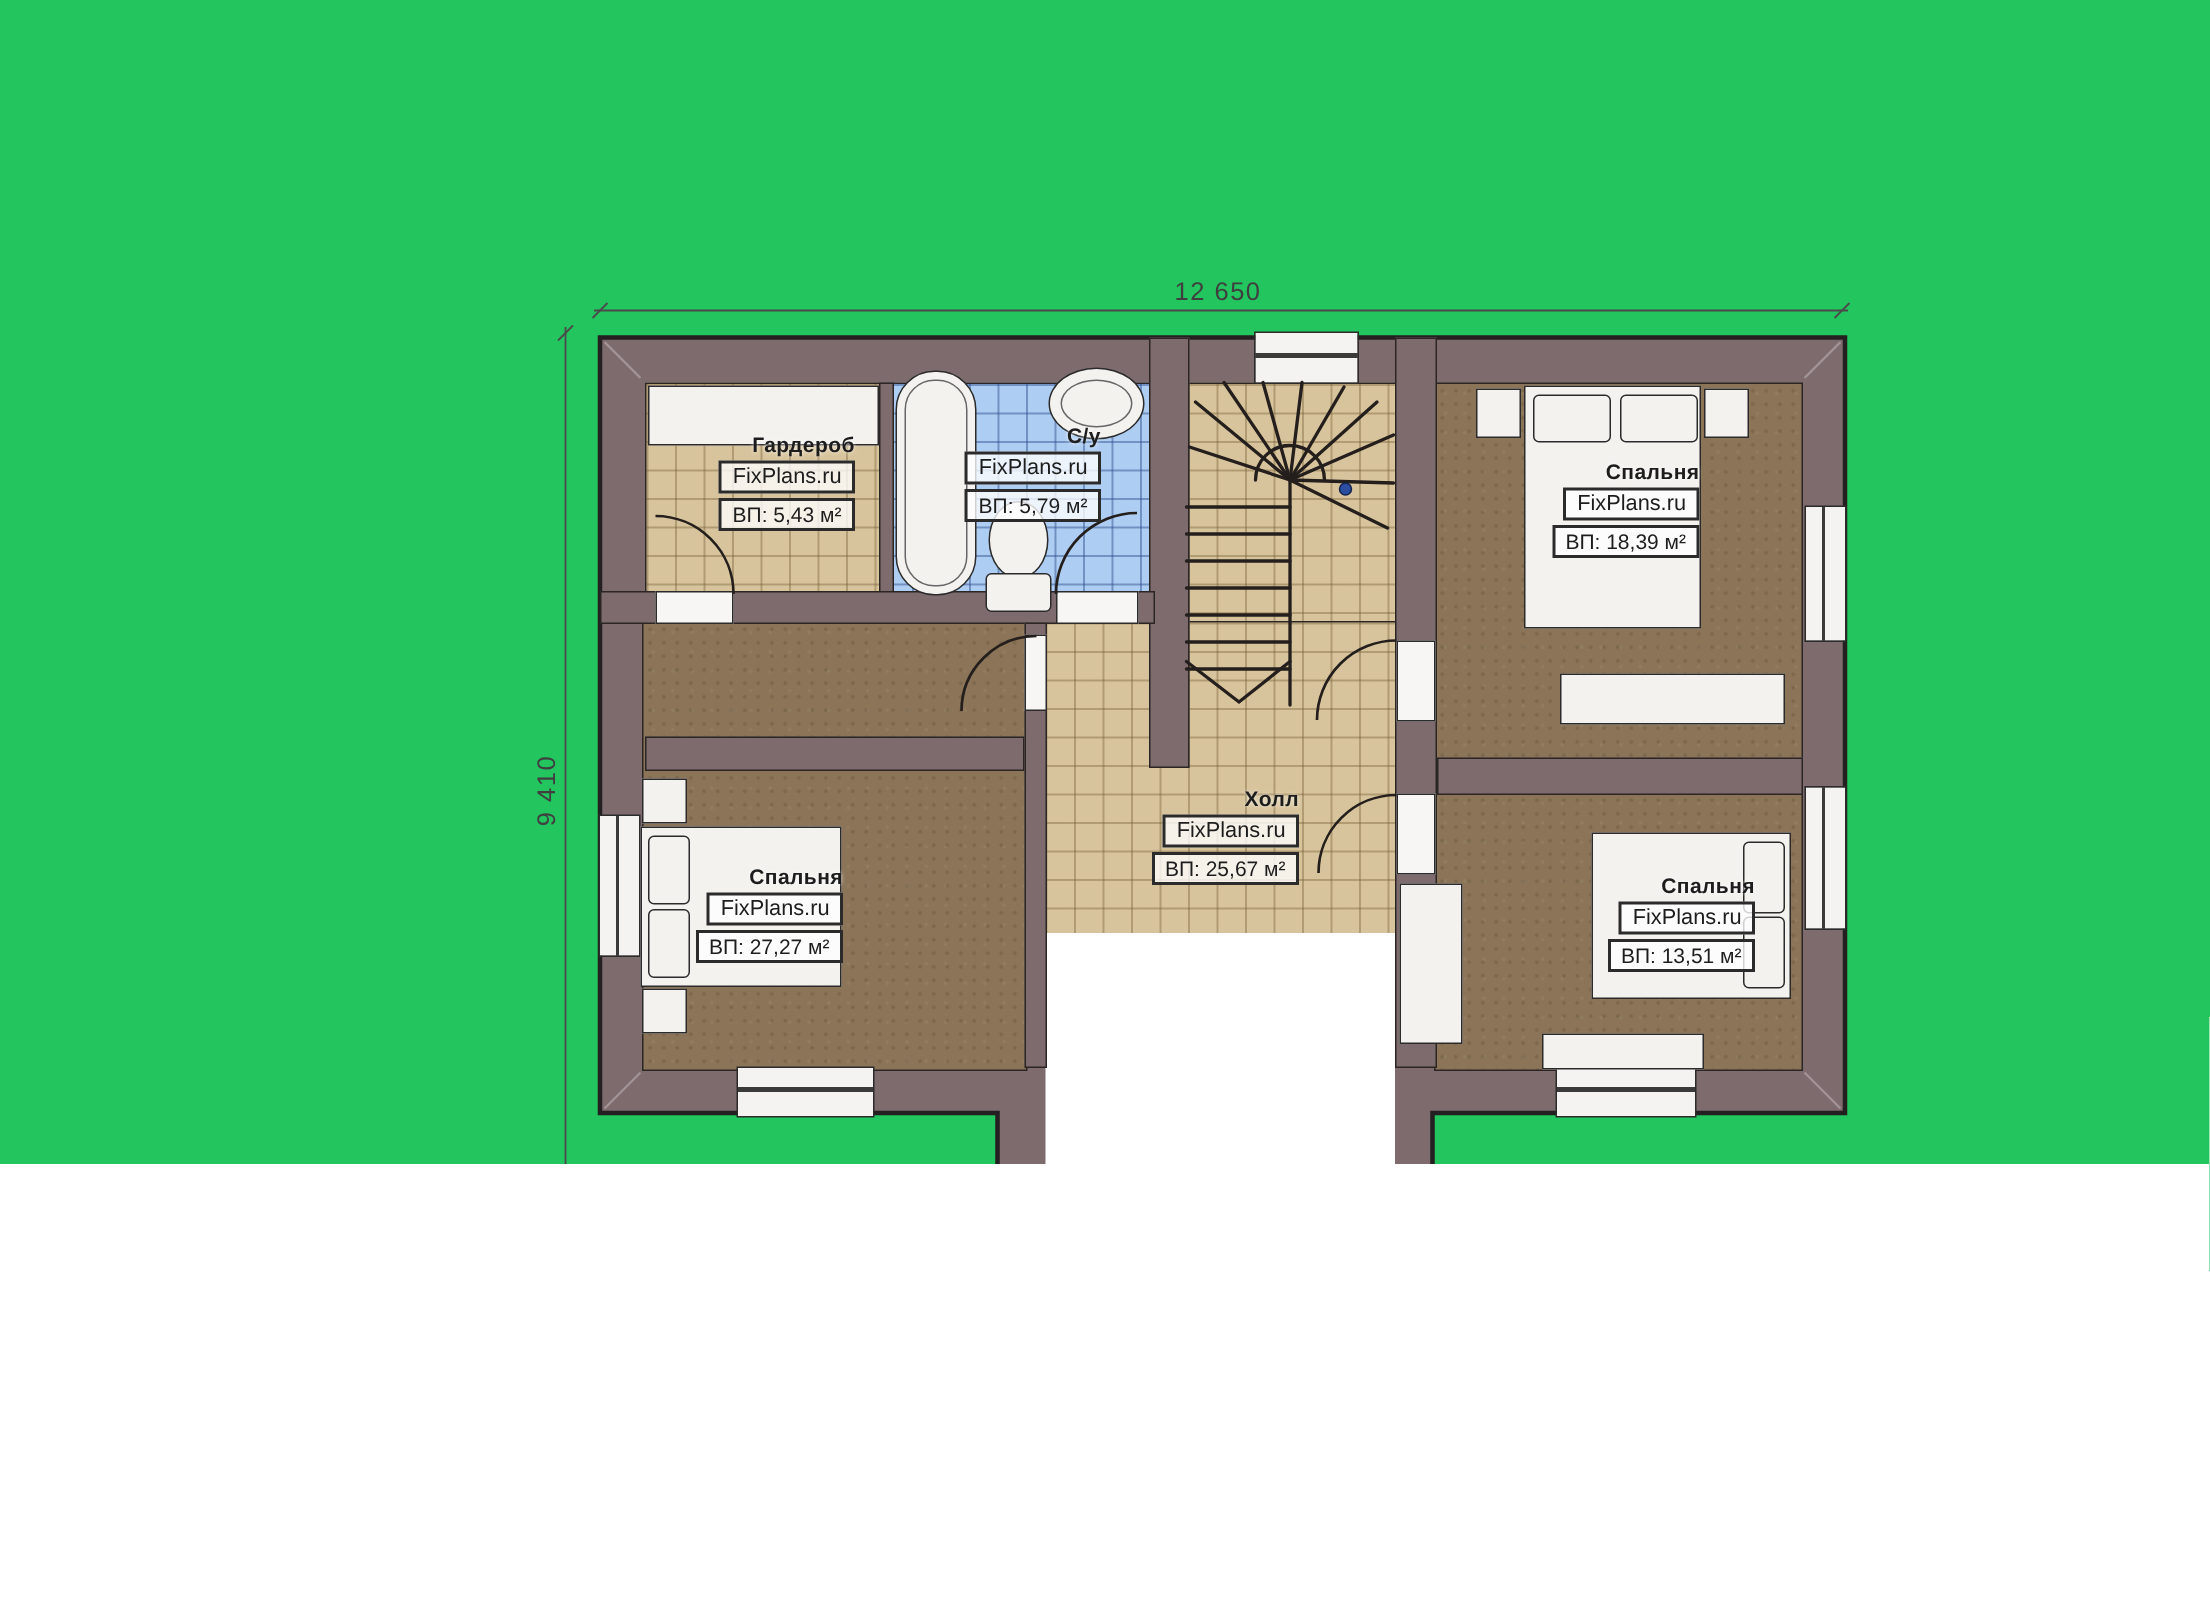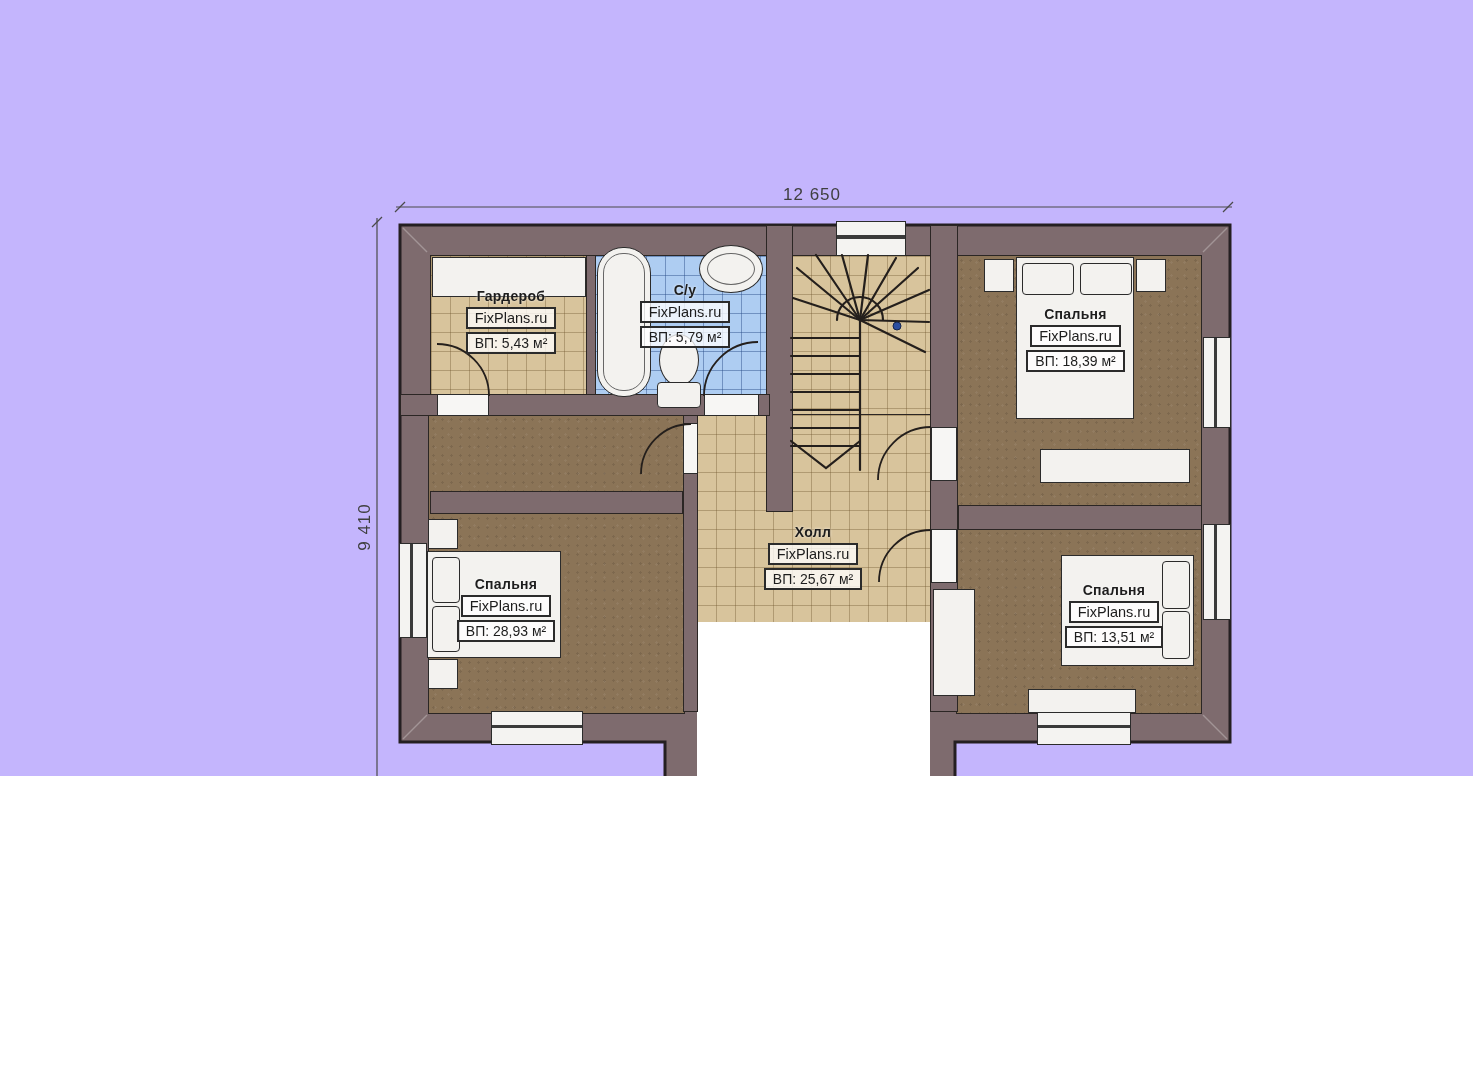--- a/index.html
+++ b/index.html
@@ -1,16 +1,16 @@
 <!DOCTYPE html>
 <html><head>
 <meta charset="utf-8">
 <style>
   html,body{margin:0;padding:0;background:#ffffff;font-family:"Liberation Sans",sans-serif;}
-  .canvas{position:relative;width:1473px;height:776px;background:#c4b5fd;overflow:hidden;}
+  .canvas{position:relative;width:1473px;height:776px;background:#22c55e;overflow:hidden;}
   svg.layer{position:absolute;left:0;top:0;width:1473px;height:1080px;pointer-events:none;}
   .z0{z-index:0}.z1{z-index:1}.z2{z-index:2}.z3{z-index:3}.z4{z-index:4}.z5{z-index:5}
 
   .floor{position:absolute;box-sizing:border-box;border:1.5px solid #2b2624;}
   .tile-beige{background-color:#d8c49c;
     background-image:linear-gradient(rgba(115,92,52,.40) 1px,transparent 1px),
                      linear-gradient(90deg,rgba(115,92,52,.40) 1px,transparent 1px);
     background-size:19px 19px;}
   .tile-blue{background-color:#aecdf2;
     background-image:linear-gradient(rgba(45,80,140,.48) 1px,transparent 1px),
@@ -31,21 +31,21 @@
 
   .furn{position:absolute;box-sizing:border-box;background:#f3f2ef;border:1.6px solid #2b2b2b;}
   .tub{border-radius:26px;}
   .tub-inner{position:absolute;left:5px;top:5px;right:5px;bottom:5px;border:1px solid #666;border-radius:20px;}
   .sink{border-radius:50%;}
   .sink-inner{position:absolute;left:7px;top:7px;right:7px;bottom:7px;border:1px solid #666;border-radius:50%;}
   .bowl{border-radius:50%;}
   .tank{border-radius:4px;}
   .pillow{border-radius:4px;border-width:1.3px;}
 
-  .room-label{position:absolute;display:flex;flex-direction:column;align-items:center;z-index:6;
+  .room-label{position:absolute;display:flex;flex-direction:column;align-items:flex-end;z-index:6;
     color:#1d1d1d;text-align:center;}
   .room-name{font-size:14px;font-weight:bold;letter-spacing:.3px;text-shadow:0 0 3px rgba(255,255,255,.8);}
   .label-box{margin-top:3px;border:2px solid #2b2b2b;background:rgba(255,255,255,.78);
     padding:1px 7px;font-size:14.5px;white-space:nowrap;}
   .label-box.area{font-size:14px;}
 
   .dim-label{position:absolute;z-index:7;color:#3f3f3f;font-size:17px;letter-spacing:1px;white-space:nowrap;}
   .dim-v{transform:rotate(-90deg);transform-origin:center center;}
 </style>
 </head>
@@ -196,21 +196,21 @@
 
   <div class="room-label" style="left:760px;top:524px;width:106px;">
     <span class="room-name">Холл</span>
     <span class="label-box">FixPlans.ru</span>
     <span class="label-box area">ВП: 25,67 м²</span>
   </div>
 
   <div class="room-label" style="left:450px;top:576px;width:112px;">
     <span class="room-name">Спальня</span>
     <span class="label-box">FixPlans.ru</span>
-    <span class="label-box area">ВП: 28,93 м²</span>
+    <span class="label-box area">ВП: 27,27 м²</span>
   </div>
 
   <div class="room-label" style="left:1058px;top:582px;width:112px;">
     <span class="room-name">Спальня</span>
     <span class="label-box">FixPlans.ru</span>
     <span class="label-box area">ВП: 13,51 м²</span>
   </div>
 
 </div>
 

